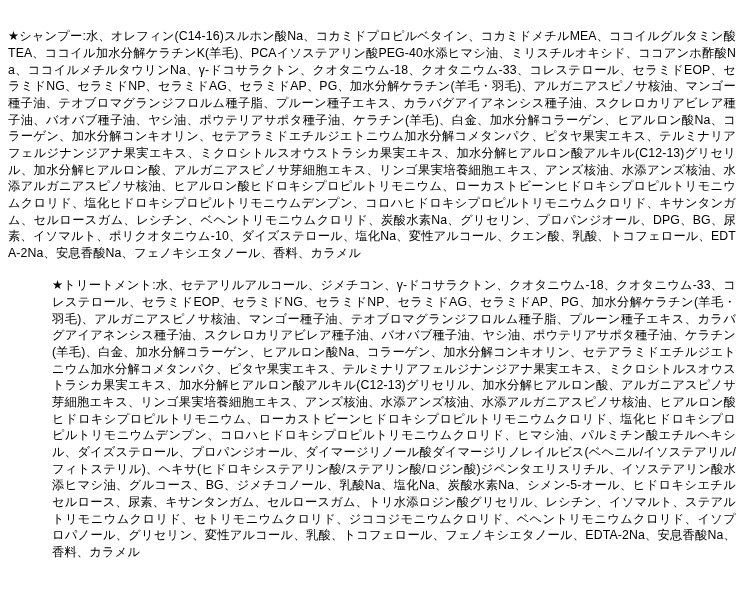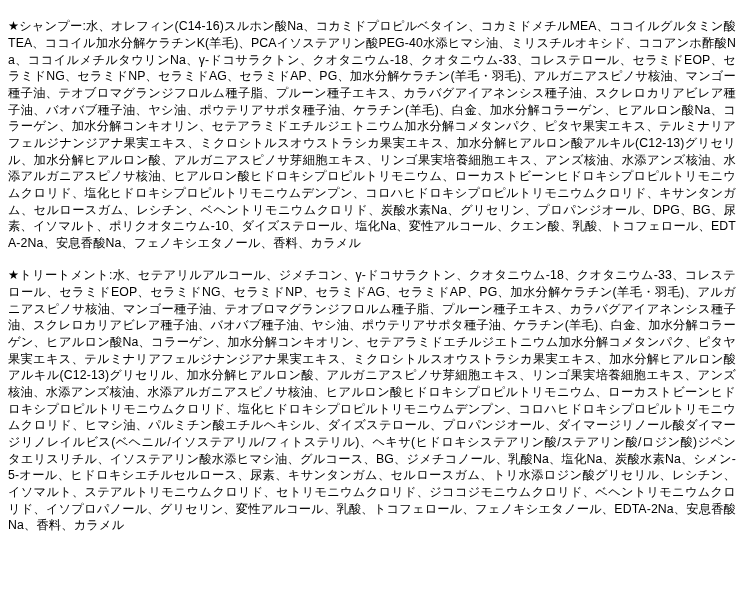--- a/index.html
+++ b/index.html
@@ -11,33 +11,34 @@
     width: 744px;
     height: 597px;
     font-family: "Liberation Sans", "DejaVu Sans", sans-serif;
     color: #000000;
     overflow: hidden;
   }
   .page {
     box-sizing: border-box;
     width: 744px;
     height: 440px;
-    padding: 6px 8px 0 8px;
+    padding: 16px 8px 0 8px;
   }
   .block {
     font-size: 12.3px;
     line-height: 1.355;
     text-align: justify;
     text-justify: inter-character;
     letter-spacing: 0.01em;
     word-break: break-all;
     white-space: normal;
   }
   .block + .block {
     margin-top: 16px;
+    margin-left: 44px;
   }
   .star {
     font-size: 12.3px;
   }
 </style>
 </head>
 <body>
 
 <div class="page">
 

